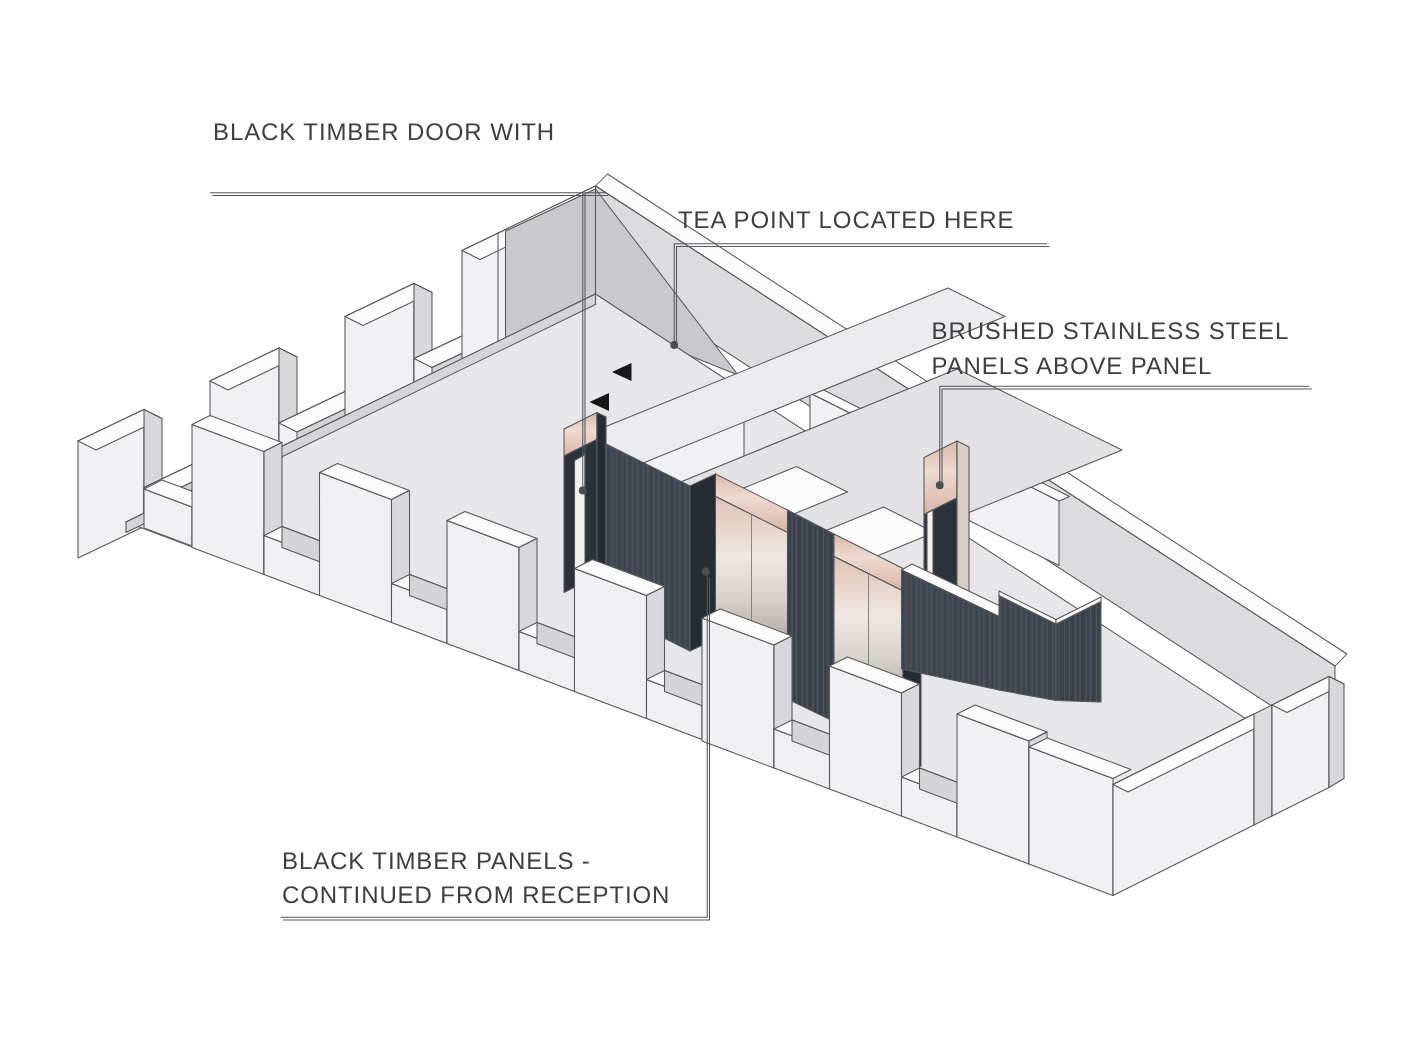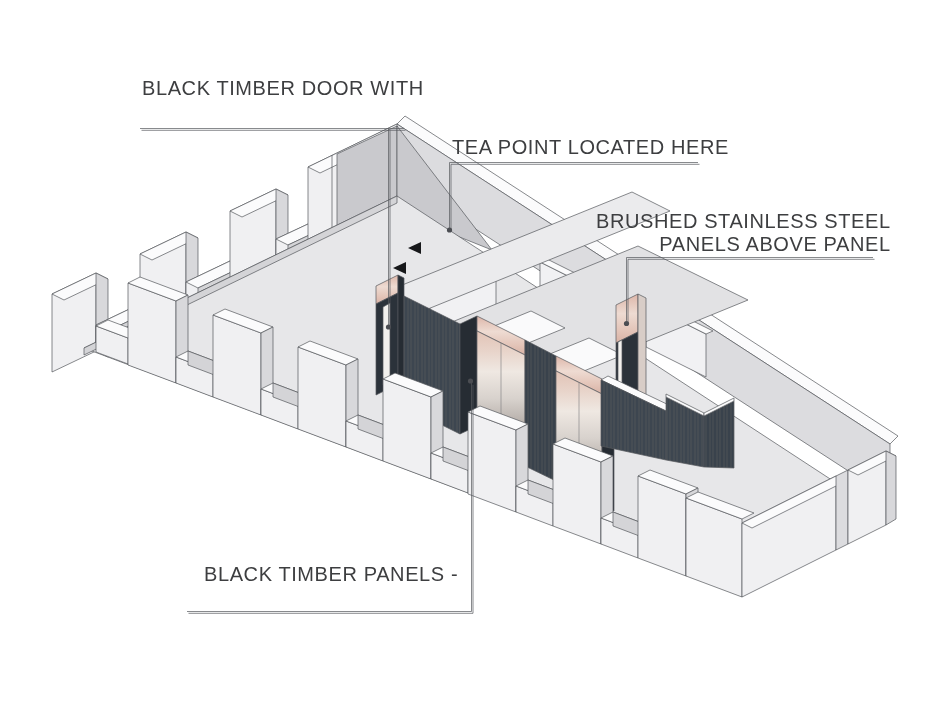--- a/index.html
+++ b/index.html
@@ -1,21 +1,21 @@
 <!DOCTYPE html>
 <html style="--background: #ffffff; --text: #3d3e40; --line: #55575c; --leader: #4b4d52; --leader-shadow: #c6c6c9; --floor: #e7e7e9; --wall-front: #f0f0f2; --wall-top: #fbfbfc; --wall-side: #d8d8db; --wall-inner: #d4d4d7; --wall-inner-deep: #dcdcdf; --wall-shade: #c9c9cd; --slab: #e2e2e4; --opening: #fafafb; --band: #ebebed; --partition: #f1f1f3; --timber-dark: #3d4650; --timber-mid: #39424c; --timber-side: #262c33; --timber-door: #2b323a; --stainless-pink: #e3c0b4; --metal-light: #efe9e4; --vision-panel: #f2f0ed; --arrow: #17181a;"><head>
 <meta charset="utf-8">
 <style>
   html,body{margin:0;padding:0;background:#fff;}
   #stage{position:relative;width:944px;height:708px;overflow:hidden;background:var(--background,#fff);
          font-family:"Liberation Sans", sans-serif;}
   svg{position:absolute;left:0;top:0;}
   svg polygon, svg path, svg line{stroke:var(--line,#55575c);stroke-width:.7;stroke-linejoin:round;fill:none;}
-  .note{position:absolute;font-size:20px;line-height:23px;letter-spacing:.6px;color:var(--text,#3d3e40);
-        white-space:nowrap;text-align:right;}
+  .note{position:absolute;font-size:16px;line-height:23px;letter-spacing:.6px;color:var(--text,#3d3e40);
+        white-space:nowrap;}
   .note div{pointer-events:none;}
 </style>
 </head>
 <body>
 
 <div id="stage">
 
   <svg width="944" height="708" viewBox="0 0 944 708">
     <defs>
       <linearGradient id="mlift" x1="0" y1="0" x2="0" y2="1">
@@ -206,21 +206,22 @@
       <circle cx="470.5" cy="381" r="2.6" style="fill:var(--leader);stroke:none"></circle>
     </g>
   </svg>
 
   <div class="note" style="left:142px;top:77px">
     <div>BLACK TIMBER DOOR WITH</div>
   </div>
   <div class="note" style="left:452px;top:136px">
     <div>TEA POINT LOCATED HERE</div>
   </div>
-  <div class="note" style="left:596px;top:210px">
+  <div class="note" style="left:621px;top:210px">
     <div>BRUSHED STAINLESS STEEL</div>
     <div>PANELS ABOVE PANEL</div>
   </div>
-  <div class="note" style="left:204px;top:563px">
+  <div class="note" style="left:188px;top:563px">
     <div>BLACK TIMBER PANELS -</div>
+    <div>CONTINUED FROM RECEPTION</div>
   </div>
 
 </div>
 
 </body></html>

